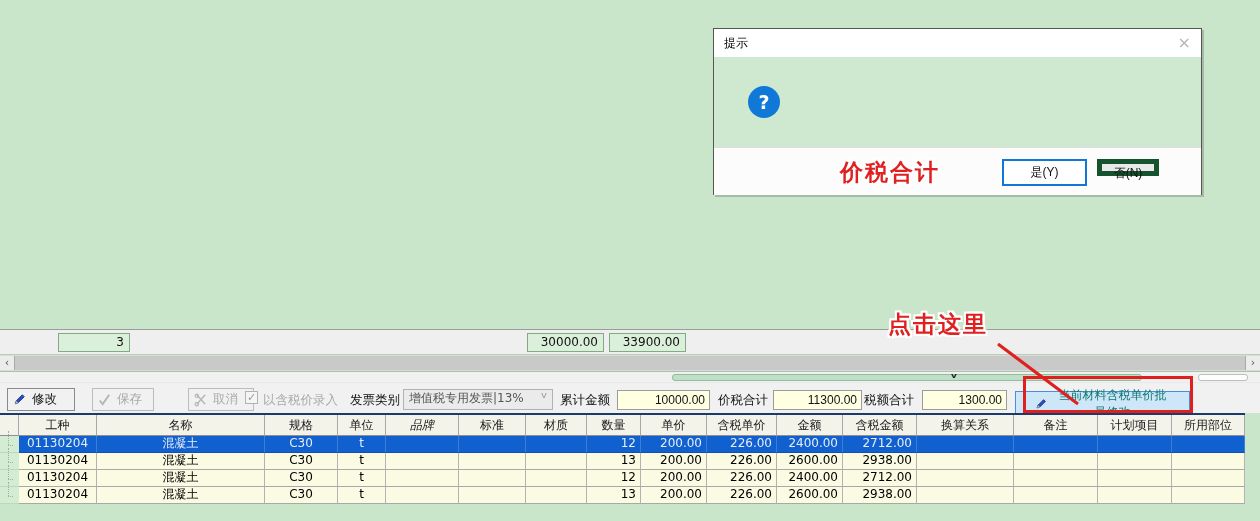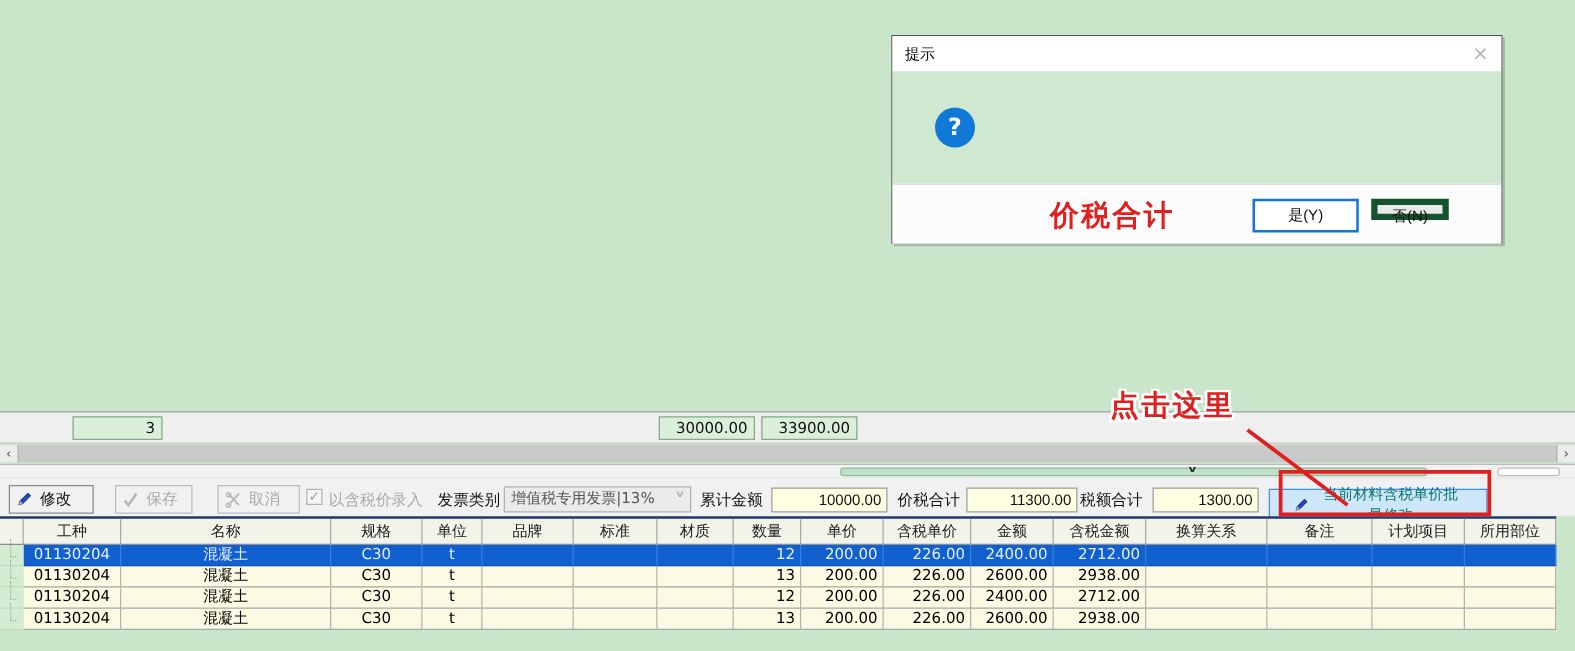--- a/index.html
+++ b/index.html
@@ -24,21 +24,21 @@
   .spl-green{position:absolute;left:672px;top:2px;width:470px;height:7px;background:#bfe0c8;border:1px solid #93bb9e;border-radius:3px;box-sizing:border-box;}
   .spl-chev{position:absolute;left:278px;top:-4px;font-size:9px;color:#222;font-weight:bold;transform:scaleY(.8);}
   .spl-white{position:absolute;left:1198px;top:2px;width:50px;height:7px;background:#fdfdfd;border:1px solid #bdbdbd;border-radius:3px;box-sizing:border-box;}
 
   
   .toolbar{position:absolute;left:0;top:382px;width:1260px;height:31px;background:#f1f1f1;border-top:1px solid #e9e9e9;box-sizing:border-box;}
   .tb-btn{position:absolute;top:5px;height:23px;display:flex;align-items:center;justify-content:flex-start;gap:5px;background:#f1f1f1;border:1px solid #8a8a8a;font-size:12.5px;color:#111;box-sizing:border-box;padding:3px;}
   .tb-btn.dis{border-color:#bcbcbc;color:#a9a9a9;}
   .b-modify{left:7px;width:68px;}
   .b-save{left:92px;width:62px;}
-  .b-cancel{left:174px;width:66px;}
+  .b-cancel{left:188px;width:66px;}
   .cb{position:absolute;left:245px;top:8px;width:13px;height:13px;background:#f5f5f5;border:1px solid #b2b2b2;color:#9b9b9b;font-size:11px;line-height:12px;text-align:center;box-sizing:border-box;}
   .tb-label{position:absolute;top:9px;font-size:12.5px;color:#111;white-space:nowrap;}
   .cb-label{left:263px;color:#a9a9a9;}
   .l-invoice{left:350px;}
   .l-total{left:560px;}
   .l-pricetax{left:718px;}
   .l-tax{left:864px;}
   .dropdown{position:absolute;left:403px;top:6px;width:150px;height:21px;background:#ebebeb;border:1px solid #b2b2b2;font-size:12px;color:#555;display:flex;align-items:flex-start;padding:0 5px;box-sizing:border-box;}
   .dd-chev{margin-left:auto;color:#999;font-size:10px;transform:scaleY(.8);}
   .tb-field{position:absolute;top:7px;height:20px;background:#ffffe1;border:1px solid #9b9b9b;font-size:12px;text-align:right;padding:0 4px;box-sizing:border-box;color:#111;}
@@ -166,21 +166,21 @@
     </button>
   </div>
 
   <div class="grid">
     <div class="thead">
         <div class="th gut"></div>
         <div class="th" style="width: 78px;">工种</div>
         <div class="th" style="width: 168px;">名称</div>
         <div class="th" style="width: 73px;">规格</div>
         <div class="th" style="width: 48px;">单位</div>
-        <div class="th" style="width: 73px;">品牌</div>
+        <div class="th" style="width: 73px; font-style: italic;">品牌</div>
         <div class="th" style="width: 67px;">标准</div>
         <div class="th" style="width: 61px;">材质</div>
         <div class="th" style="width: 54px;">数量</div>
         <div class="th" style="width: 66px;">单价</div>
         <div class="th" style="width: 70px;">含税单价</div>
         <div class="th" style="width: 66px;">金额</div>
         <div class="th" style="width: 74px;">含税金额</div>
         <div class="th" style="width: 97px;">换算关系</div>
         <div class="th" style="width: 84px;">备注</div>
         <div class="th" style="width: 74px;">计划项目</div>

